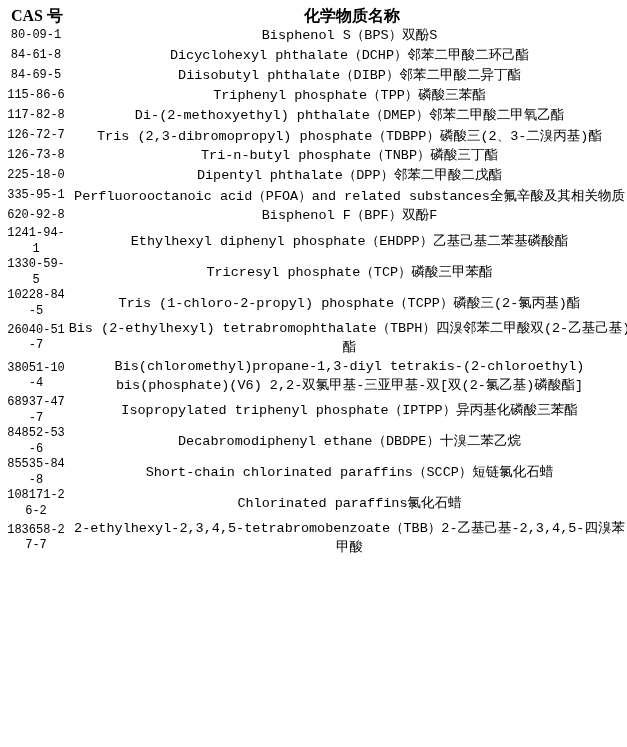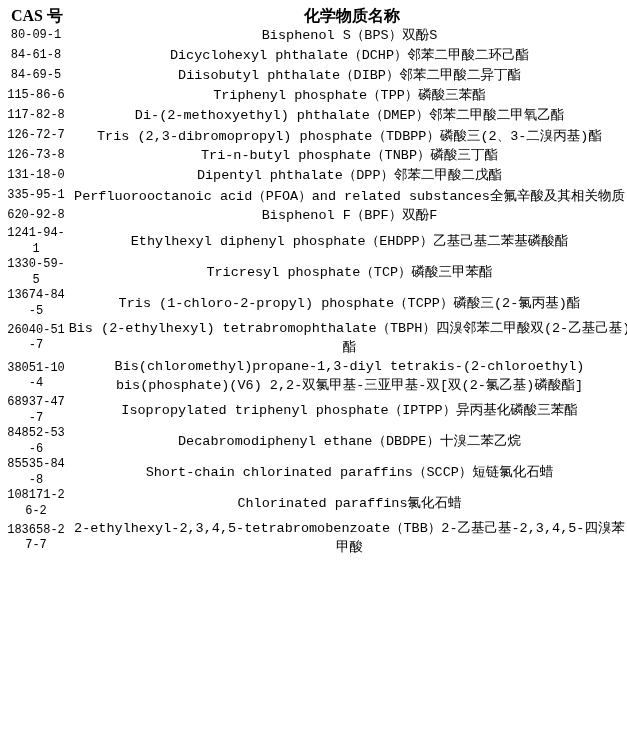--- a/index.html
+++ b/index.html
@@ -154,21 +154,21 @@
       <tr>
         <td class="col-cas">
             <span class="cas-wrap">126-73-8</span>
           </td>
         <td class="col-name">
             <span class="name-wrap">Tri-n-butyl phosphate（TNBP）磷酸三丁酯</span>
           </td>
       </tr>
       <tr>
         <td class="col-cas">
-            <span class="cas-wrap">131-18-0</span>
+            <span class="cas-wrap">225-18-0</span>
           </td>
         <td class="col-name">
             <span class="name-wrap">Dipentyl phthalate（DPP）邻苯二甲酸二戊酯</span>
           </td>
       </tr>
       <tr>
         <td class="col-cas">
             <span class="cas-wrap">335-95-1</span>
           </td>
         <td class="col-name">
@@ -194,21 +194,21 @@
       <tr>
         <td class="col-cas">
             <span class="cas-wrap">1330-59-5</span>
           </td>
         <td class="col-name">
             <span class="name-wrap">Tricresyl phosphate（TCP）磷酸三甲苯酯</span>
           </td>
       </tr>
       <tr>
         <td class="col-cas">
-            <span class="cas-wrap">13674-84-5</span>
+            <span class="cas-wrap">10228-84-5</span>
           </td>
         <td class="col-name">
             <span class="name-wrap">Tris (1-chloro-2-propyl) phosphate（TCPP）磷酸三(2-氯丙基)酯</span>
           </td>
       </tr>
       <tr>
         <td class="col-cas">
             <span class="cas-wrap">26040-51-7</span>
           </td>
         <td class="col-name">

